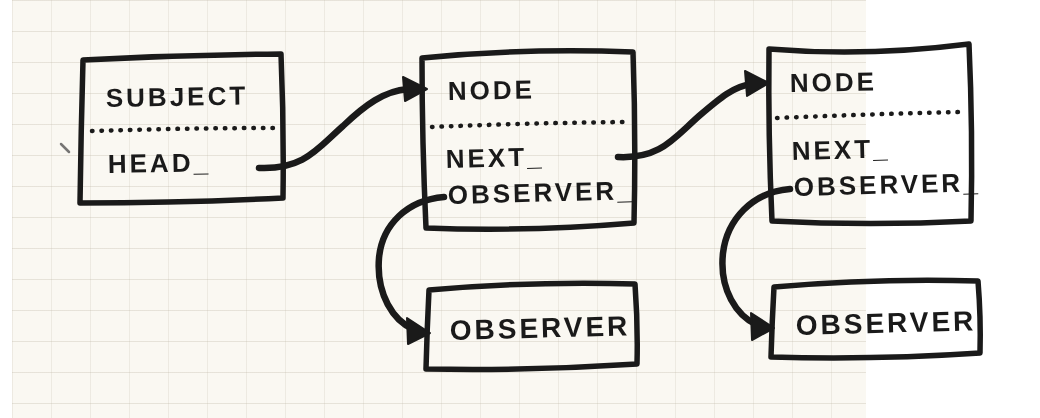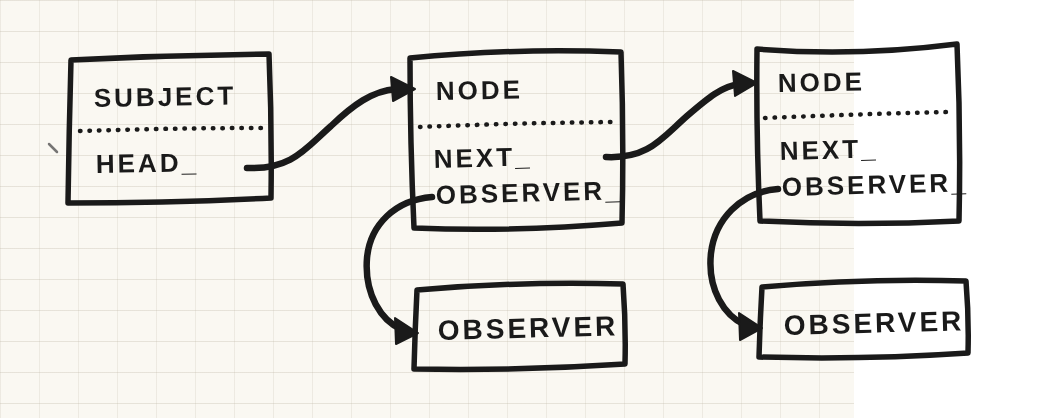--- a/index.html
+++ b/index.html
@@ -11,20 +11,21 @@
     font-family: "Liberation Sans", sans-serif;
   }
   .paper {
     position: relative;
     width: 854px;
     height: 418px;
     background-color: #faf8f2;
     background-image:
       repeating-linear-gradient(to bottom, rgba(185,177,160,0.30) 0px, rgba(185,177,160,0.30) 1px, transparent 1px, transparent 31px),
       repeating-linear-gradient(to right, rgba(185,177,160,0.20) 0px, rgba(185,177,160,0.20) 1px, transparent 1px, transparent 39px);
+    margin-left: 12px;
   }
   svg { position: absolute; left: 0; top: 0; }
   .box-stroke {
     fill: none;
     stroke: #1a1a1a;
     stroke-width: 5.5;
     stroke-linejoin: round;
     stroke-linecap: round;
   }
   .dotted-line {

